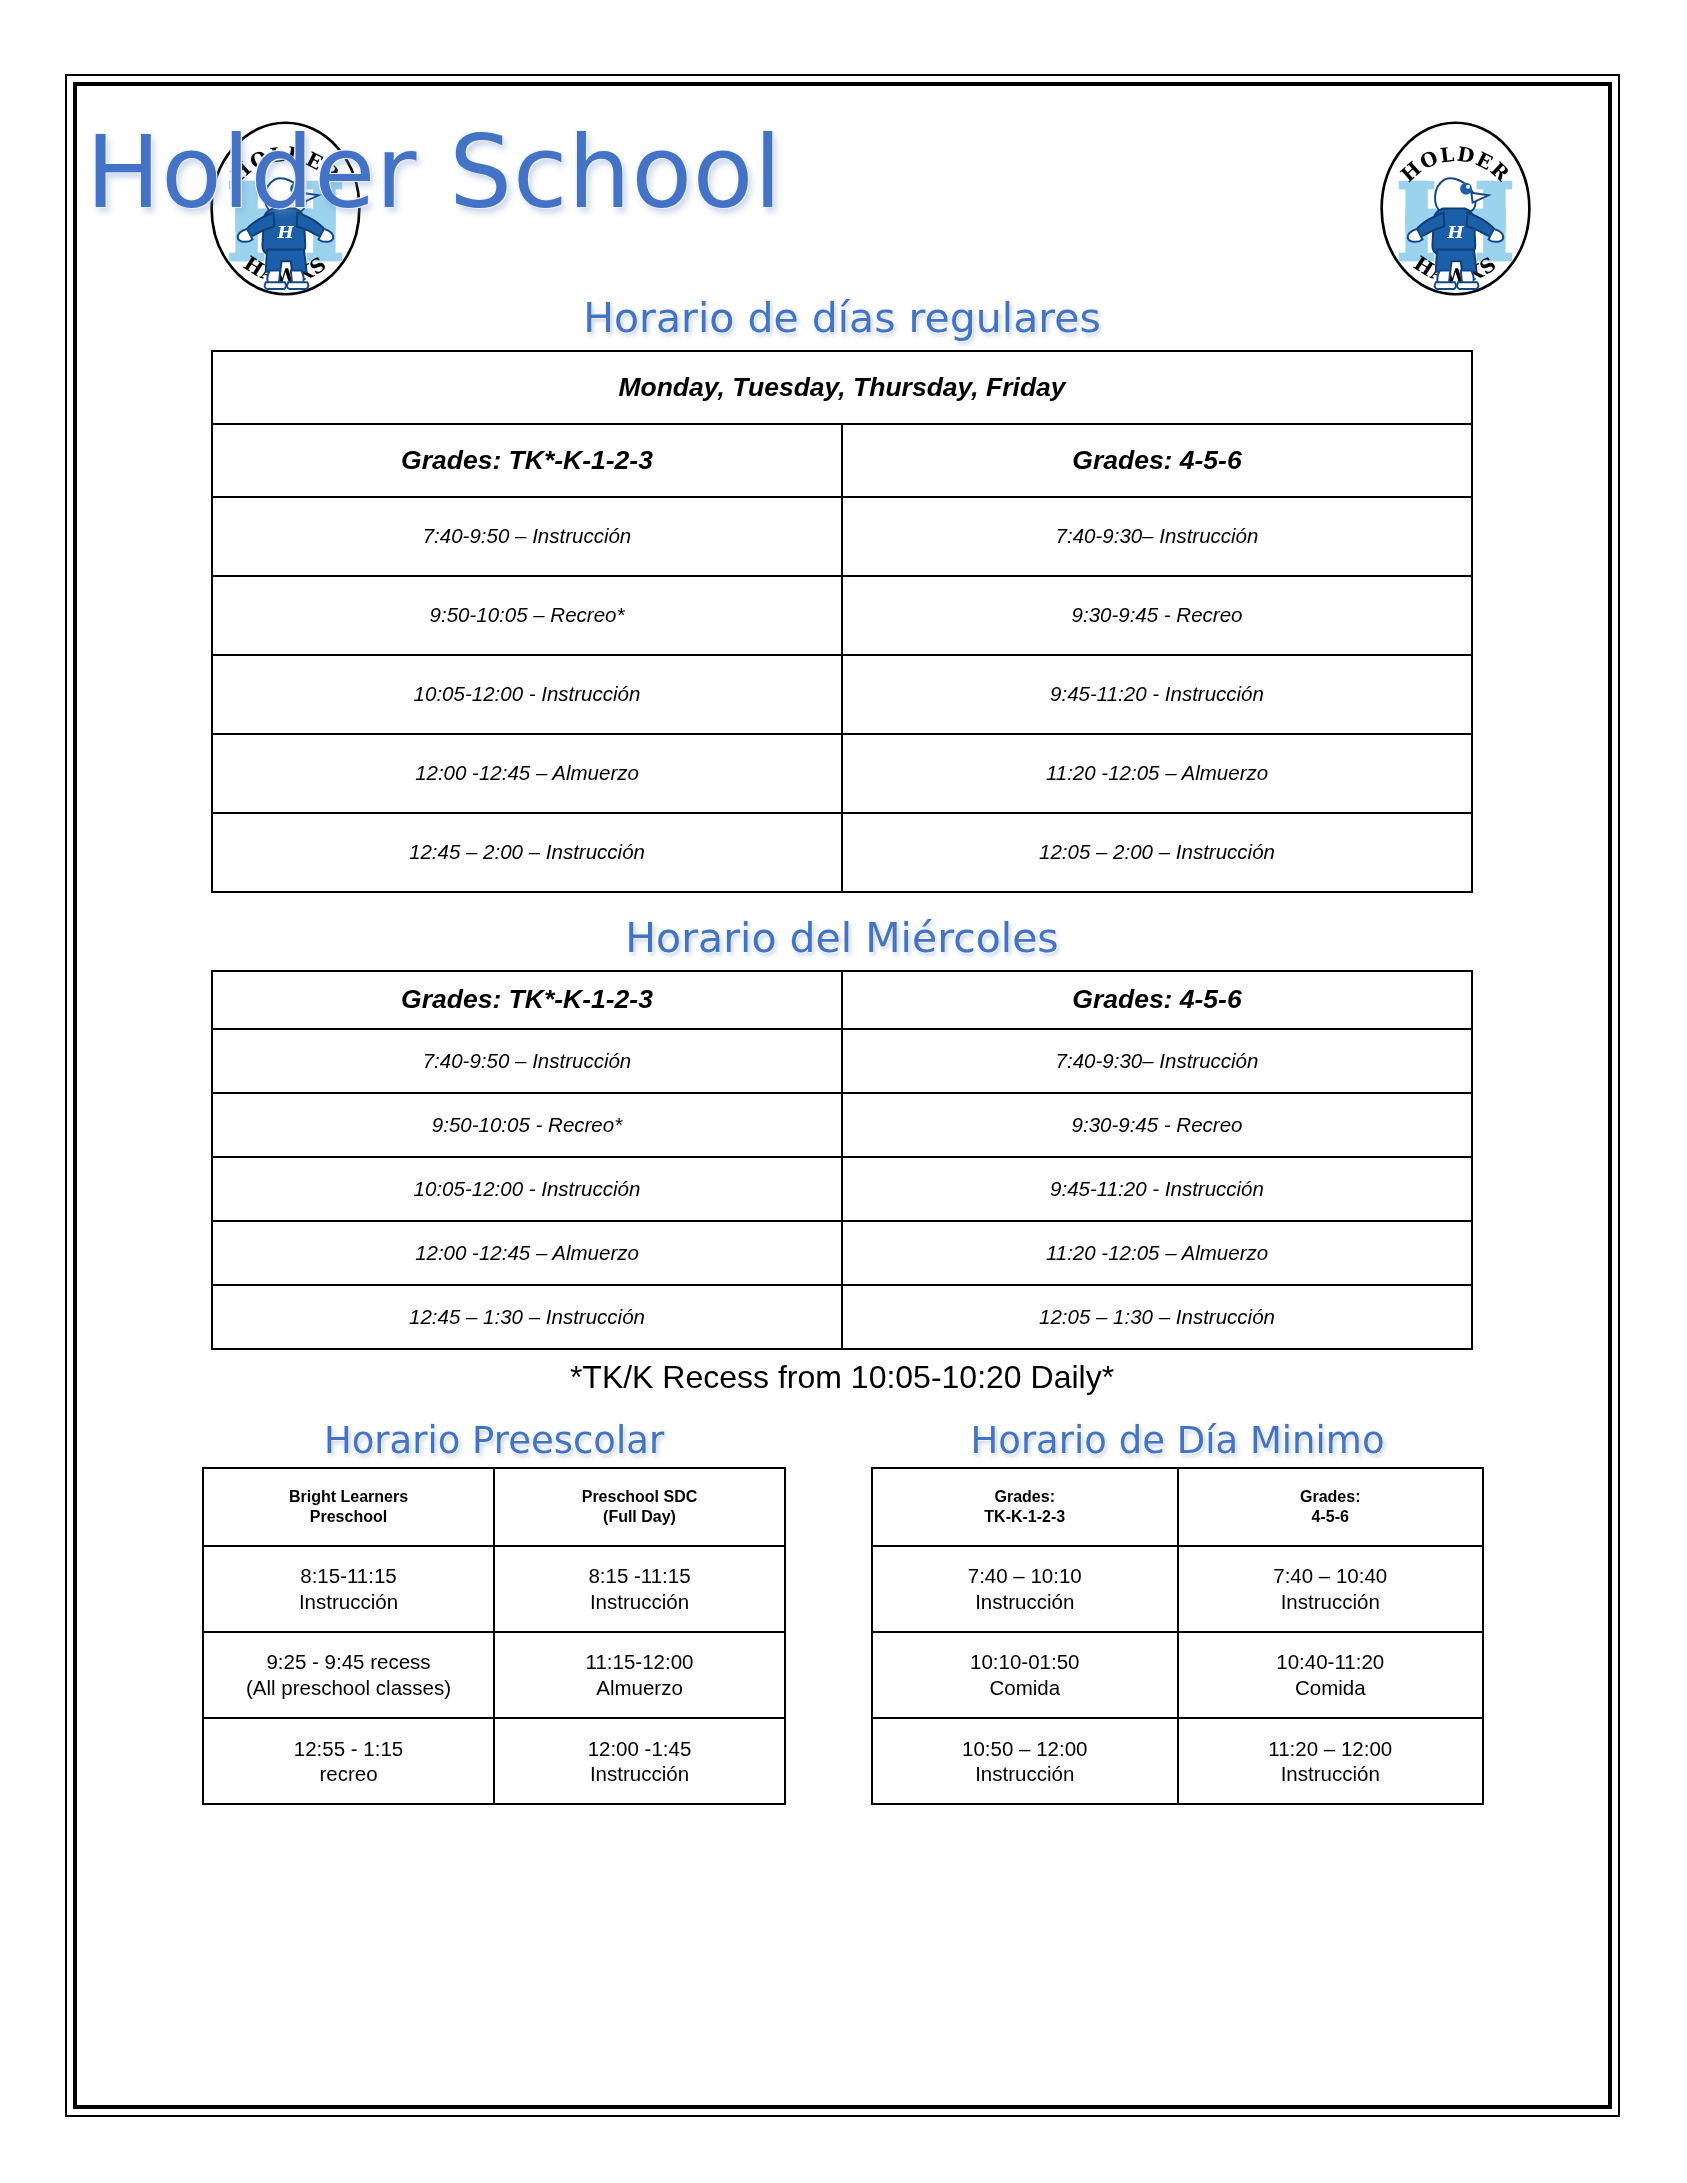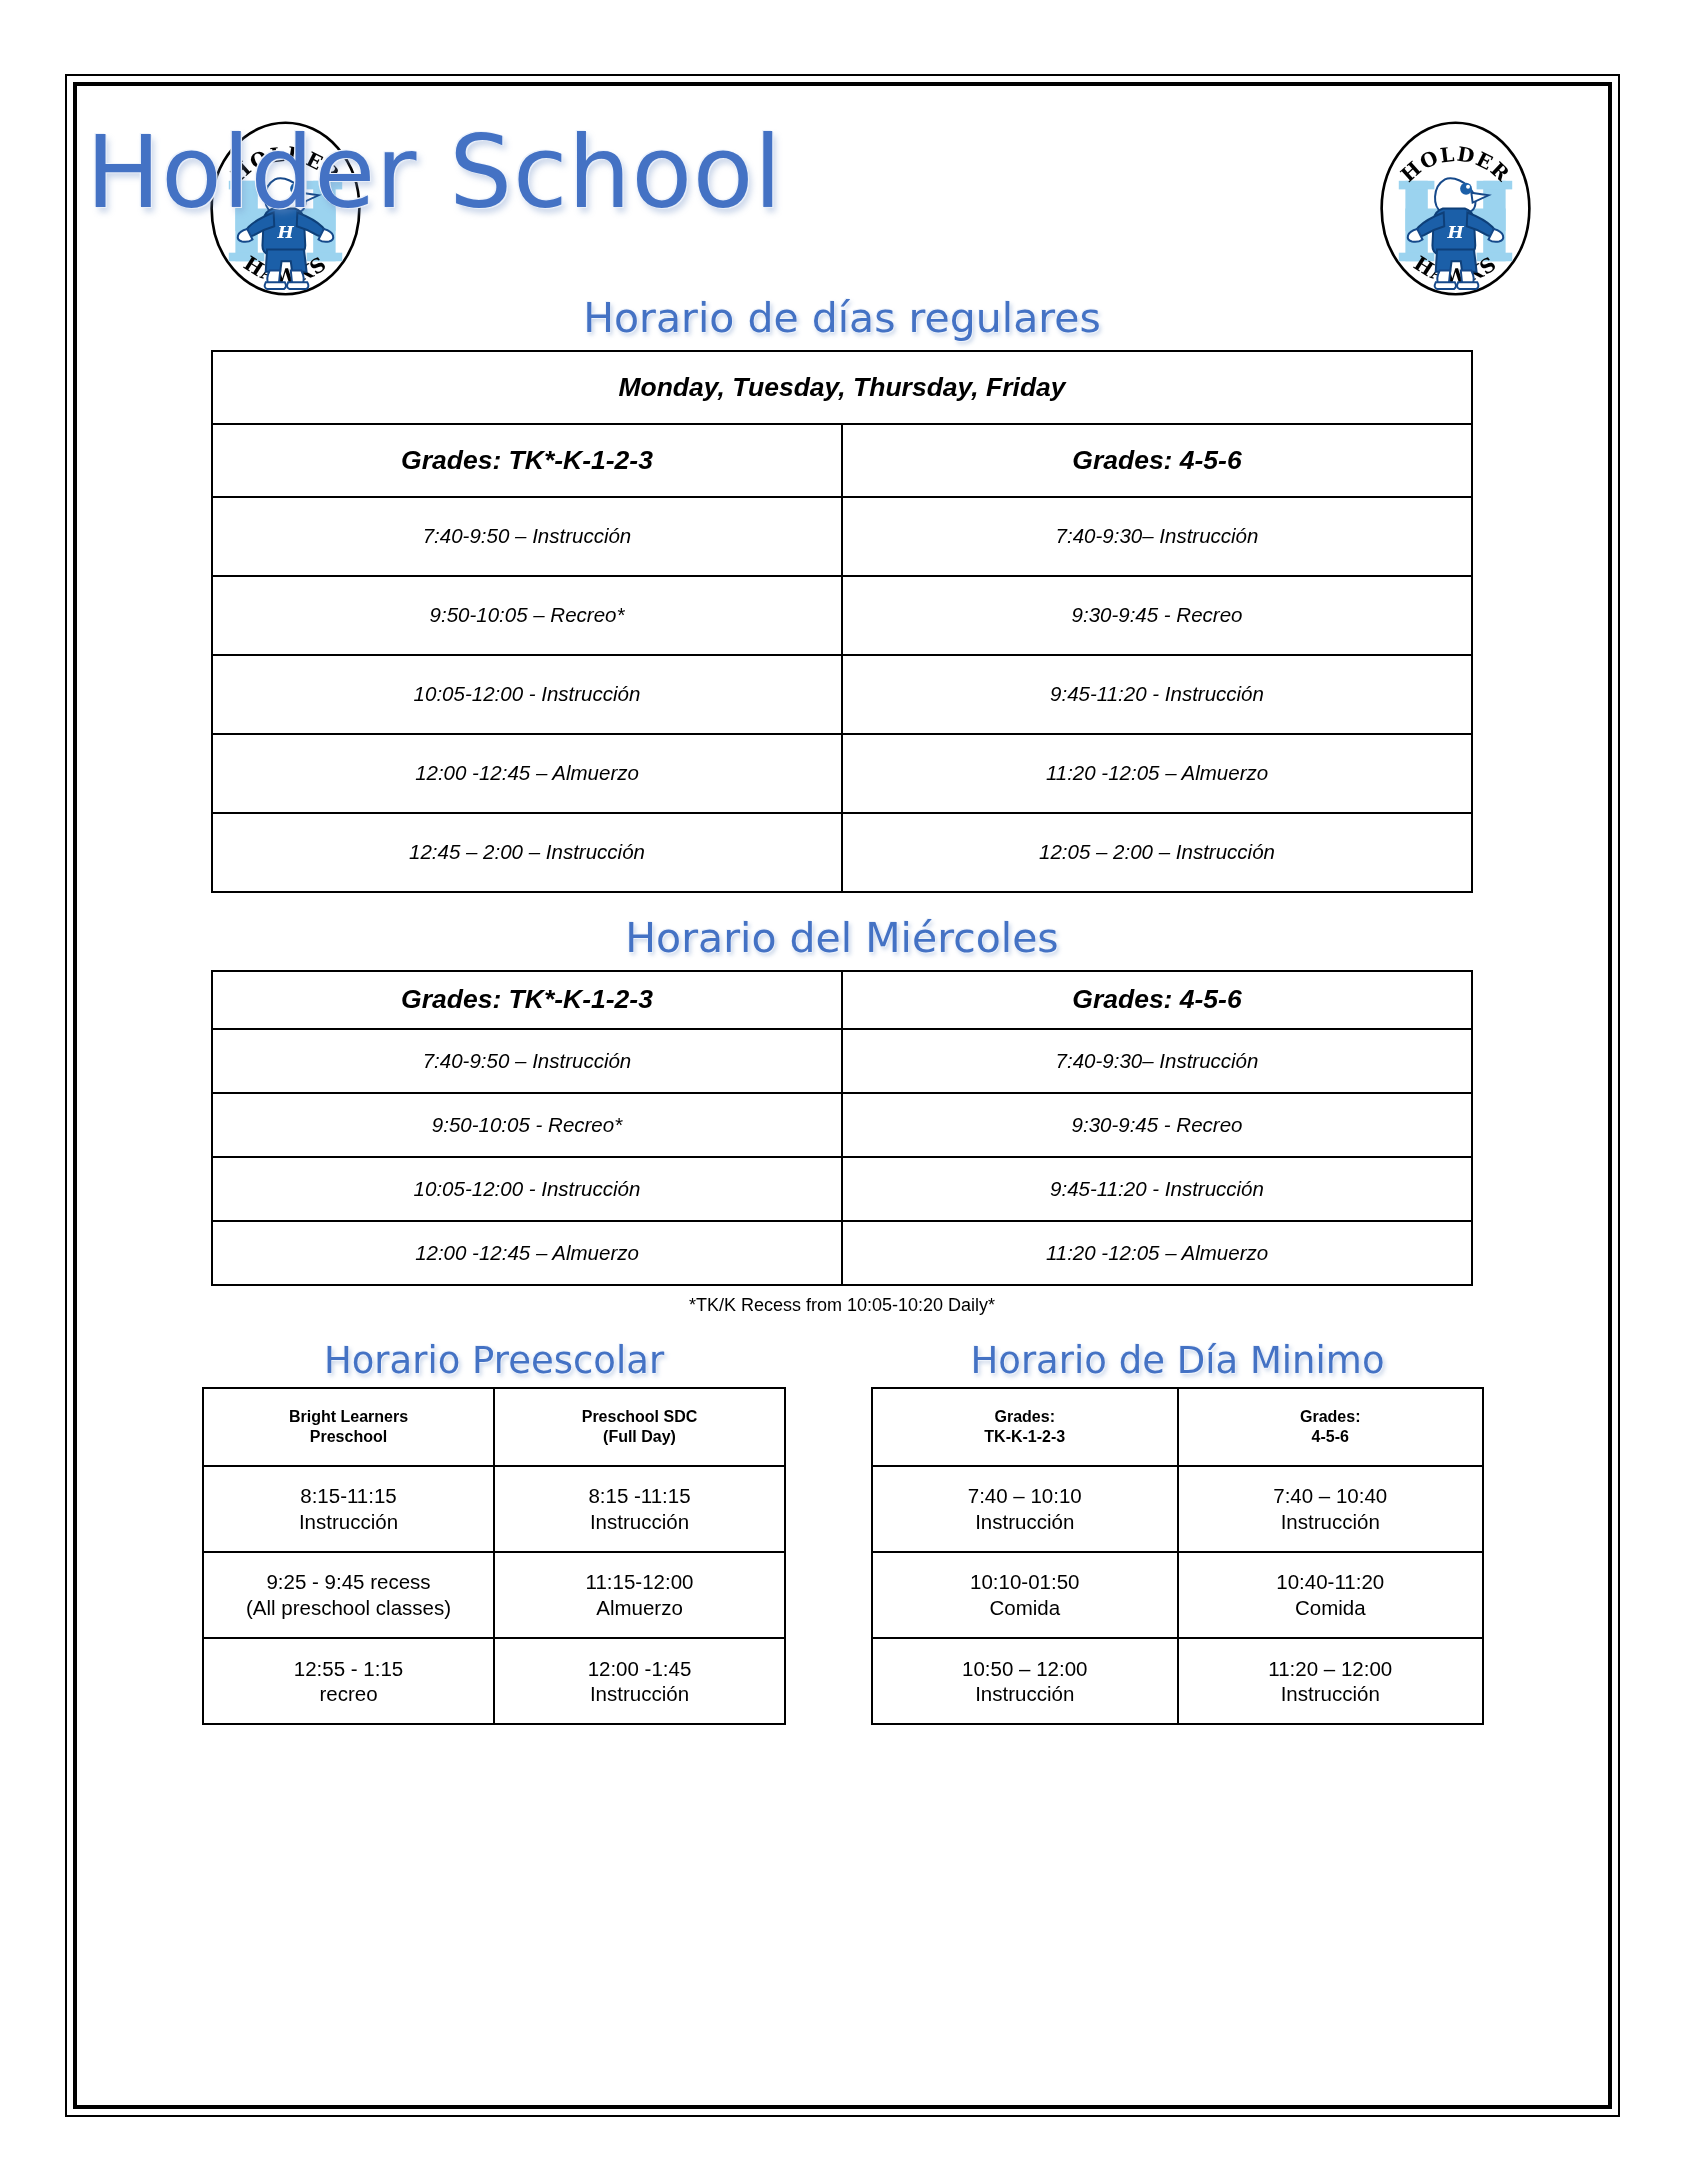--- a/index.html
+++ b/index.html
@@ -123,21 +123,21 @@
   .t-wed {
     width: 1262px;
     margin: 0 auto;
   }
   .t-wed td { font-size: 20.5px; }
   .t-wed td.hdr  { font-size: 26.5px; font-weight: bold; height: 54px; }
   .t-wed td.cell { height: 60px; }
 
   .footnote {
     text-align: center;
-    font-size: 18px;
+    font-size: 32px;
     color: #000;
     margin-top: 9.3px;
     font-family: "Liberation Sans", sans-serif;
   }
 
   
   .bottom-row {
     position: relative;
     margin-top: 25px;
     height: 410px;
@@ -320,20 +320,24 @@
           <td class="cell">9:30-9:45 - Recreo</td>
         </tr>
         <tr>
           <td class="cell">10:05-12:00 -  Instrucción</td>
           <td class="cell">9:45-11:20 -  Instrucción</td>
         </tr>
         <tr>
           <td class="cell">12:00 -12:45 – Almuerzo</td>
           <td class="cell">11:20 -12:05 – Almuerzo</td>
         </tr>
+        <tr>
+          <td class="cell">12:45 – 1:30 –  Instrucción</td>
+          <td class="cell">12:05 – 1:30 – Instrucción</td>
+        </tr>
       </tbody>
     </table>
 
     <div class="footnote">*TK/K Recess from 10:05-10:20 Daily*</div>
 
     <div class="bottom-row">
 
       <div class="bottom-block left">
         <div class="section-title">Horario Preescolar</div>
         <table class="t-bottom">

